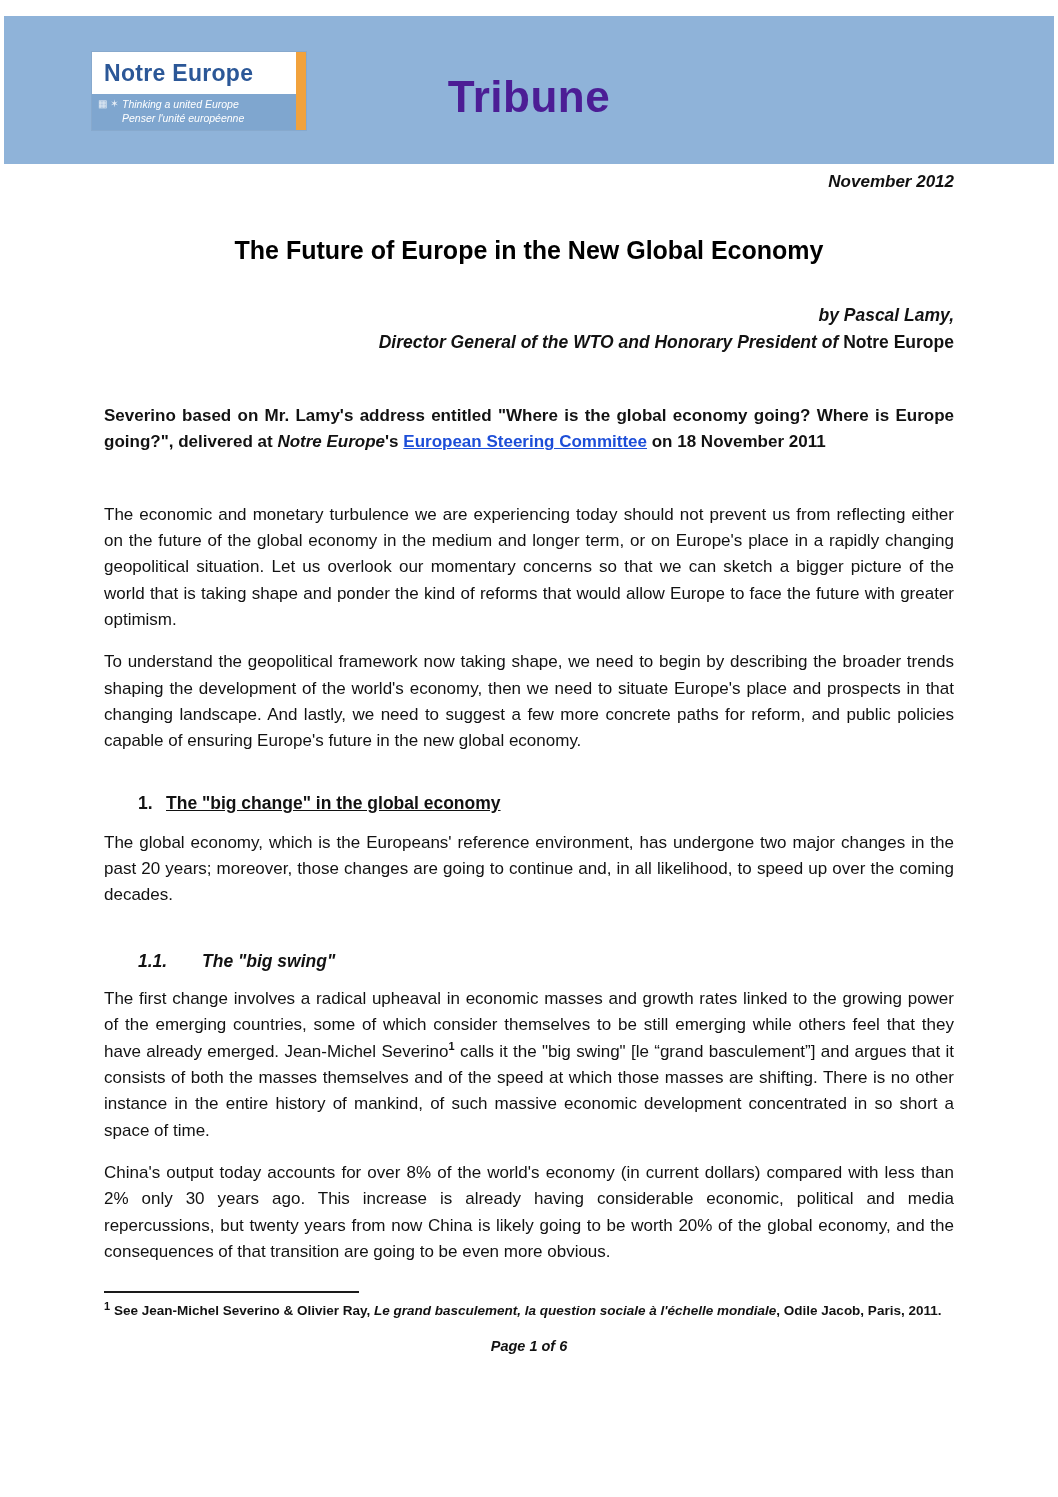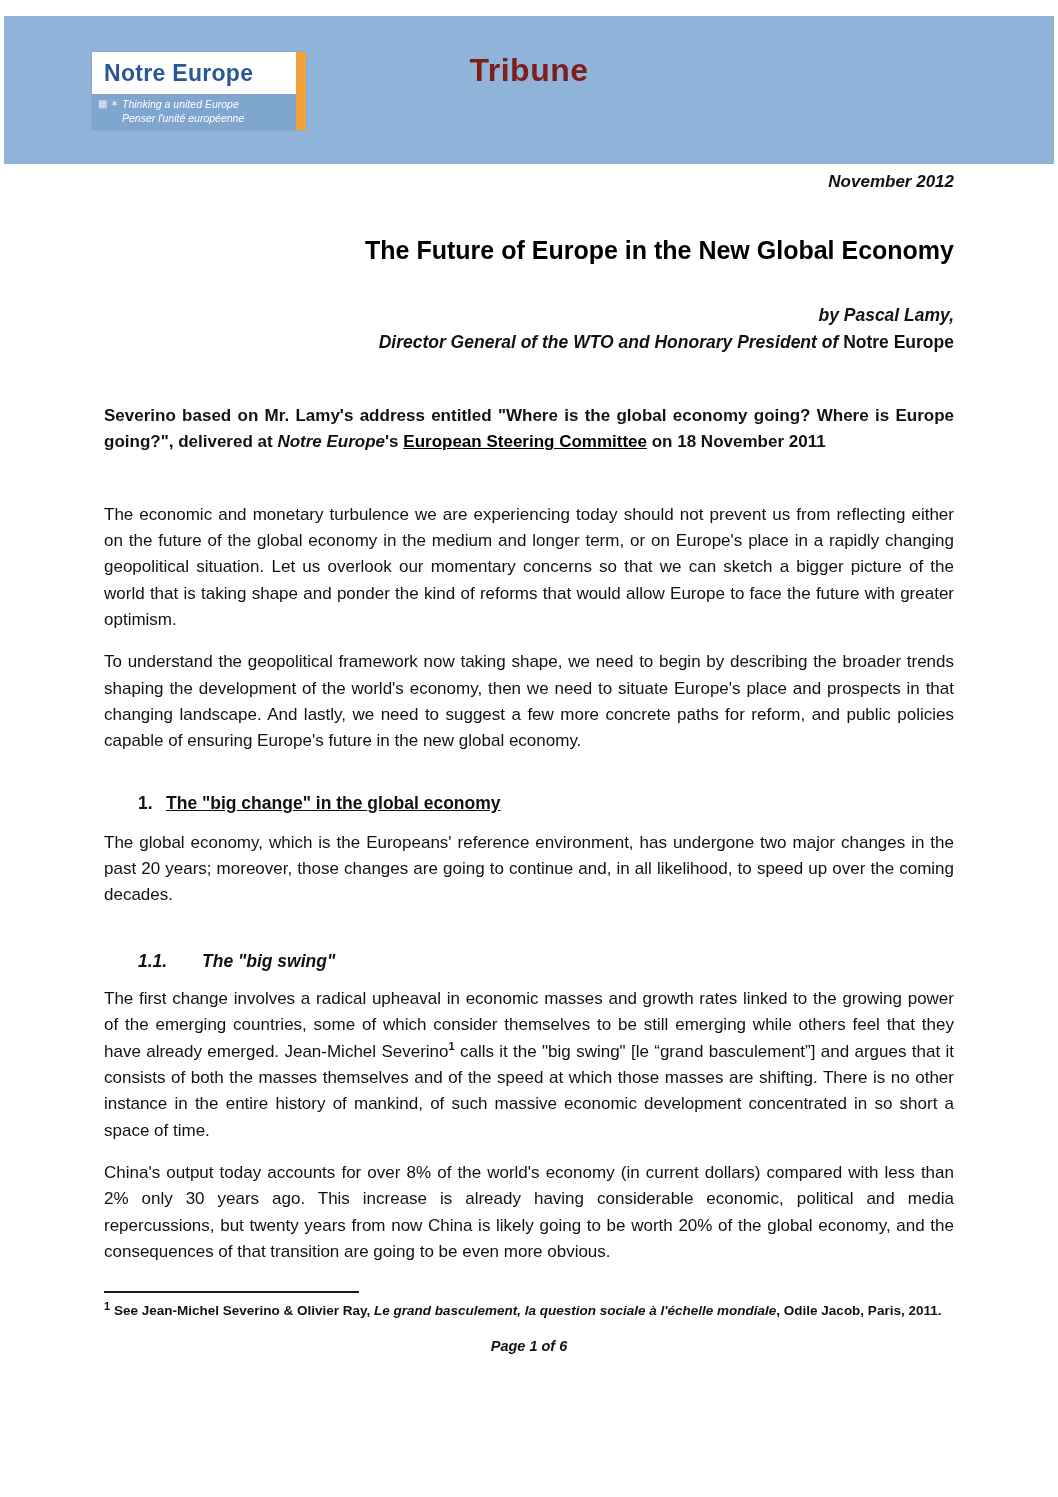--- a/index.html
+++ b/index.html
@@ -16,24 +16,24 @@
   }
 
   
   .header {
     height: 148px;
     background: #8fb3d9;
     position: relative;
   }
   .header-title {
     text-align: center;
-    padding-top: 36px;
-    font-size: 32px;
-    font-weight: bold;
-    color: #7f1d1d;
+    padding-top: 56px;
+    font-size: 44px;
+    font-weight: bold;
+    color: #4c1d95;
     letter-spacing: 0.5px;
   }
   .logo {
     position: absolute;
     left: 88px;
     top: 36px;
     width: 214px;
     height: 78px;
     display: flex;
     flex-direction: row;
@@ -78,42 +78,42 @@
     text-align: right;
     padding: 8px 100px 0 100px;
     font-weight: bold;
     font-style: italic;
     font-size: 17px;
     color: #111;
   }
   .content { padding: 0 100px; }
 
   .doc-title {
-    text-align: right;
+    text-align: center;
     font-size: 25px;
     font-weight: bold;
     margin: 44px 0 0 0;
     color: #000;
   }
   .byline {
     text-align: right;
     font-weight: bold;
     font-style: italic;
     font-size: 17.5px;
   }
   .byline-1 { margin-top: 40px; }
   .byline-2 { margin-top: 6px; }
   .byline-2 .brand { font-style: normal; }
 
   p { text-align: justify; font-size: 17px; line-height: 1.55; margin: 0; }
 
   .intro { font-weight: bold; margin-top: 50px; }
   .intro .it { font-style: italic; }
   .intro a {
-    color: #000000;
+    color: #1d4ed8;
     text-decoration: underline;
     font-weight: bold;
     cursor: pointer;
   }
 
   .p-body-1 { margin-top: 46px; }
   .p-body-2 { margin-top: 16px; }
 
   .sec-heading {
     margin-top: 38px;

